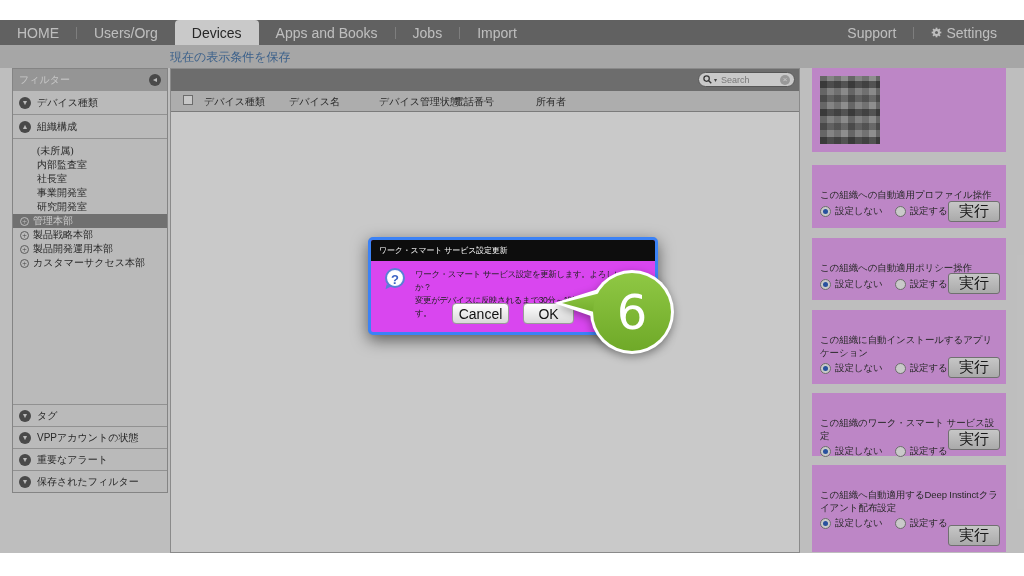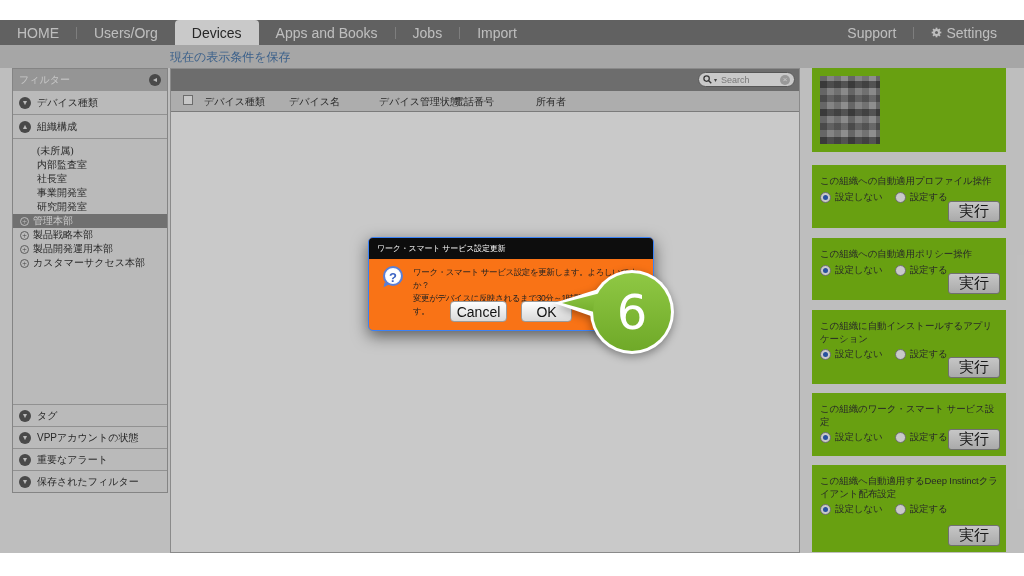--- a/index.html
+++ b/index.html
@@ -50,40 +50,40 @@
   .caret{font-size:6px;color:#555;}
   .clear-x{margin-left:auto;width:10px;height:10px;border-radius:50%;background:#c3c3c3;color:#fff;font-size:8px;
     line-height:10px;text-align:center;cursor:pointer;}
   .tz-header{height:20px;background:#dcdcdc;border-bottom:1px solid #9c9c9c;flex:0 0 auto;position:relative;font-size:10px;color:#333;}
   .tz-header span{position:absolute;top:4px;white-space:nowrap;}
   .cbx{position:absolute;left:12px;top:5px;width:10px;height:10px;background:#fdfdfd;border:1px solid #8a8a8a;box-sizing:border-box;cursor:pointer;}
   .tz-body{flex:1;background:#fff;}
 
   
   .rightpanel{position:absolute;left:812px;top:48px;width:194px;height:485px;}
-  .card{position:absolute;left:0;width:194px;background:#84cc16;box-sizing:border-box;padding:10px 8px;
+  .card{position:absolute;left:0;width:194px;background:#f0abfc;box-sizing:border-box;padding:24px 8px;
     font-size:9.5px;color:#333;letter-spacing:-0.1px;}
   .card .ttl{line-height:12.5px;margin-bottom:3px;}
   .radios{display:flex;gap:12px;align-items:center;margin-top:2px;}
   .radio{display:flex;align-items:center;gap:4px;cursor:pointer;}
   .rdot{width:11px;height:11px;border-radius:50%;background:#fff;border:1px solid #8a8a8a;box-sizing:border-box;position:relative;flex:0 0 auto;}
   .radio.on .rdot::after{content:"";position:absolute;left:2px;top:2px;width:5px;height:5px;border-radius:50%;background:#3467c9;}
   .exec-btn{position:absolute;right:6px;bottom:6px;width:50px;height:19px;font-size:15px;color:#222;
     background:linear-gradient(#fcfcfc,#d8d8d8);border:1px solid #8f8f8f;border-radius:3px;text-align:center;line-height:18px;cursor:pointer;}
   .mosaic{position:absolute;left:8px;top:8px;width:60px;height:68px;
     background-image:
       repeating-linear-gradient(0deg, rgba(30,30,30,.45) 0 7px, rgba(255,255,255,.14) 7px 14px, rgba(60,60,60,.32) 14px 21px, rgba(210,210,210,.18) 21px 28px),
       repeating-linear-gradient(90deg, #6e6e6e 0 7px, #9a9a9a 7px 14px, #7f7f7f 14px 21px, #a8a8a8 21px 28px);}
 
   
   .dim{position:absolute;inset:0;background:rgba(0,0,0,0.21);z-index:50;}
 
   
   .dialog{position:absolute;left:368px;top:217px;width:284px;z-index:60;border-radius:5px;
-    box-shadow:0 5px 16px rgba(0,0,0,.55);border:1px solid #3b82f6;background:#f97316;overflow:hidden;}
+    box-shadow:0 5px 16px rgba(0,0,0,.55);border:3px solid #3b82f6;background:#d946ef;overflow:hidden;}
   .dlg-title{height:21px;background:#0d0d0d;color:#fdfdfd;font-size:8px;line-height:21px;padding:0 8px;letter-spacing:-0.2px;}
   .dlg-body{position:relative;height:71px;}
   .q-icon{position:absolute;left:14px;top:7px;width:20px;height:20px;border-radius:50%;
     border:2px solid #5a7fd6;background:radial-gradient(#ffffff 55%,#dfe8fb);color:#3b63c4;font-size:13px;font-weight:bold;
     text-align:center;line-height:19px;box-sizing:border-box;}
   .q-icon::after{content:"";position:absolute;left:-1px;bottom:-4px;width:0;height:0;
     border-left:6px solid #5a7fd6;border-bottom:5px solid transparent;transform:rotate(12deg);}
   .dlg-msg{position:absolute;left:44px;top:7px;width:232px;font-size:8.5px;letter-spacing:-0.4px;color:#222;line-height:13px;}
   .dlg-buttons{position:absolute;left:0;bottom:8px;width:100%;display:flex;justify-content:center;gap:14px;}
   .dlg-btn{height:21px;font-size:14px;color:#111;background:linear-gradient(#ffffff,#d9d9d9);

